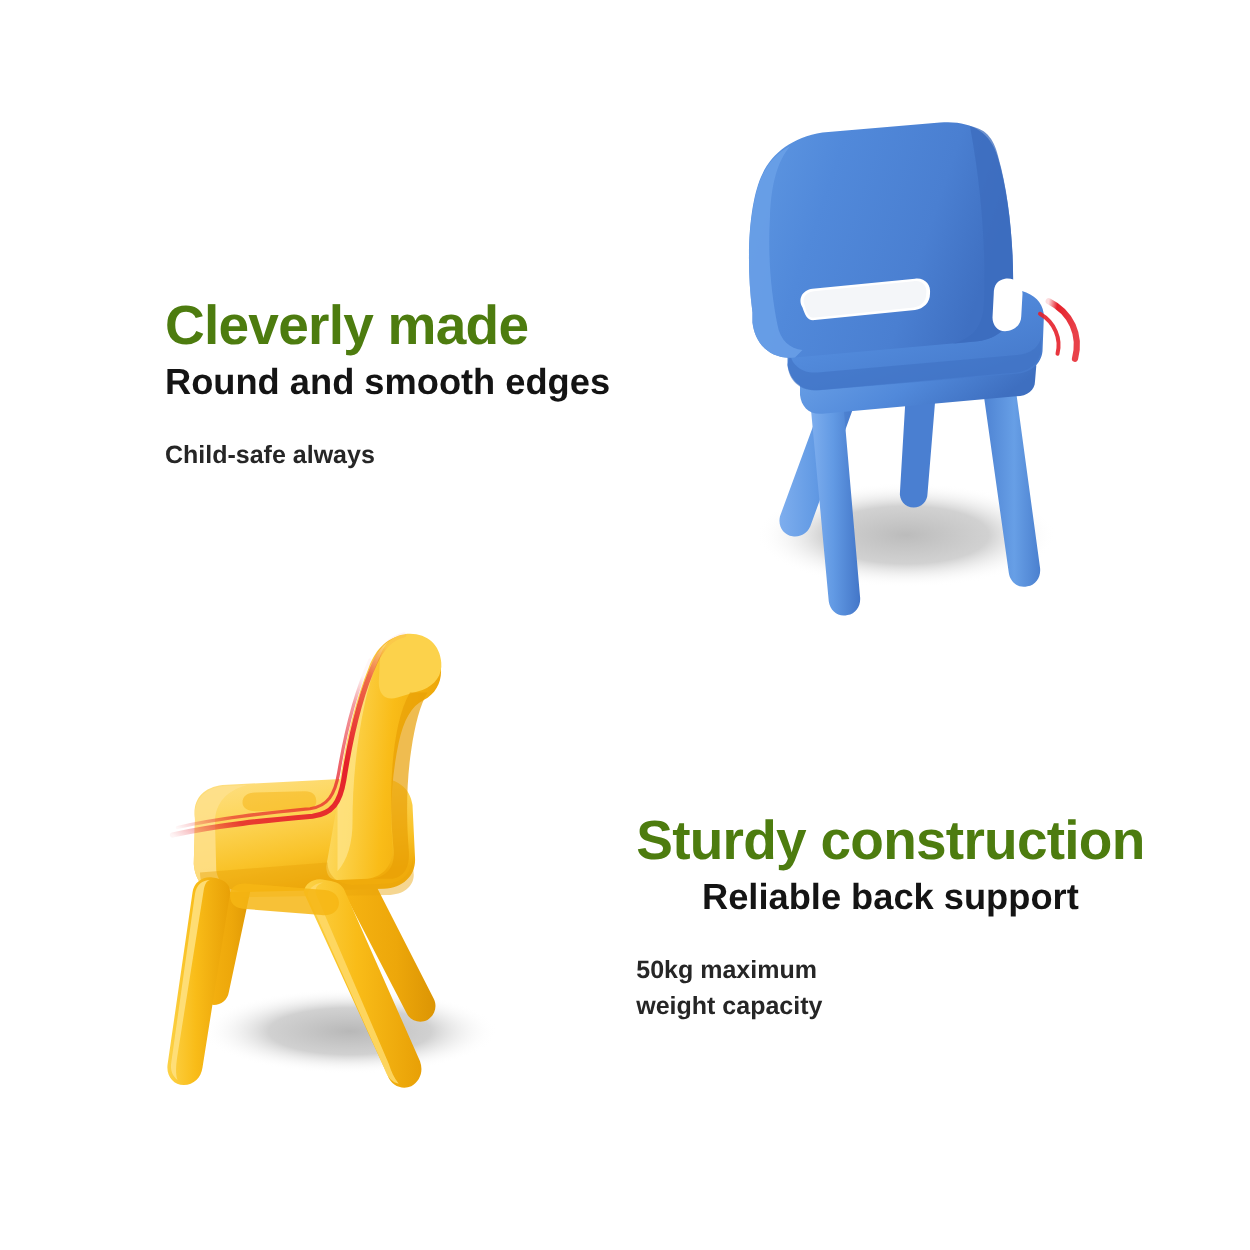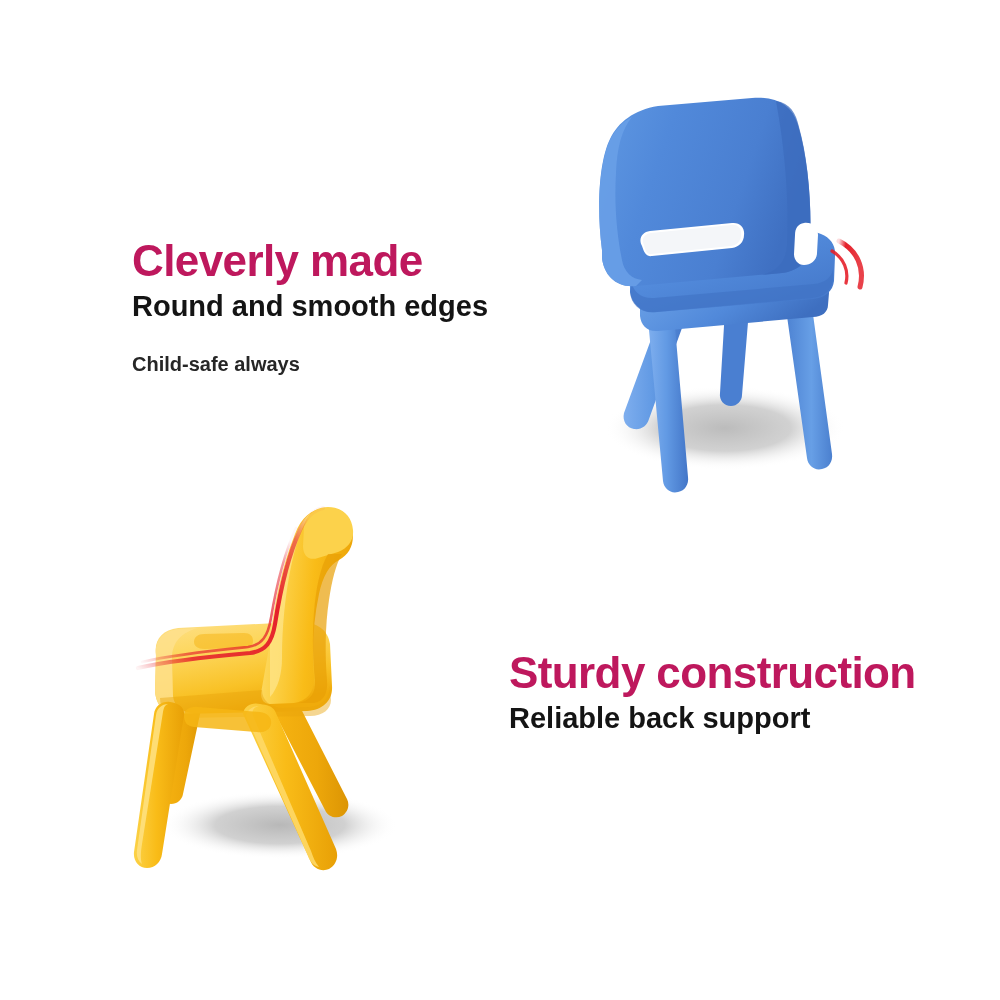--- a/index.html
+++ b/index.html
@@ -15,21 +15,21 @@
     width:1000px; height:1000px;
     background:#ffffff;
   }
 
   
   .feature-block { position:absolute; }
 
   .headline {
     font-weight:700;
     letter-spacing:-0.6px;
-    color:#be185d;
+    color:#4d7c0f;
     white-space:nowrap;
   }
   .subhead {
     font-weight:700;
     color:#141414;
     white-space:nowrap;
   }
   .bodytext {
     font-weight:700;
     color:#262626;
@@ -38,21 +38,21 @@
 
   
   #block-cleverly { left:132px; top:236px; }
   #block-cleverly .headline { font-size:44px; line-height:50px; }
   #block-cleverly .subhead  { font-size:29px; line-height:36px; margin-top:2px; }
   #block-cleverly .bodytext { font-size:20px; line-height:28px; margin-top:26px; }
 
   
   #block-sturdy { left:509px; top:648px; }
   #block-sturdy .headline { font-size:44px; line-height:50px; }
-  #block-sturdy .subhead  { font-size:29px; line-height:36px; margin-top:2px; }
+  #block-sturdy .subhead  { font-size:29px; line-height:36px; margin-top:2px;text-align:center; }
   #block-sturdy .bodytext { font-size:20px; line-height:29px; margin-top:26px; }
 
   
   .product { position:absolute; }
   #blue-chair   { left:540px; top:95px;  width:360px; height:400px; }
   #yellow-chair { left:120px; top:490px; width:330px; height:420px; }
 
   .product svg { display:block; width:100%; height:100%; }
 </style>
 </head>
@@ -256,15 +256,17 @@
 
   <div class="feature-block" id="block-cleverly">
     <div class="headline">Cleverly made</div>
     <div class="subhead">Round and smooth edges</div>
     <div class="bodytext">Child-safe always</div>
   </div>
 
   <div class="feature-block" id="block-sturdy">
     <div class="headline">Sturdy construction</div>
     <div class="subhead">Reliable back support</div>
+    <div class="bodytext">50kg maximum
+weight capacity</div>
   </div>
 
 </div>
 
 </body></html>

